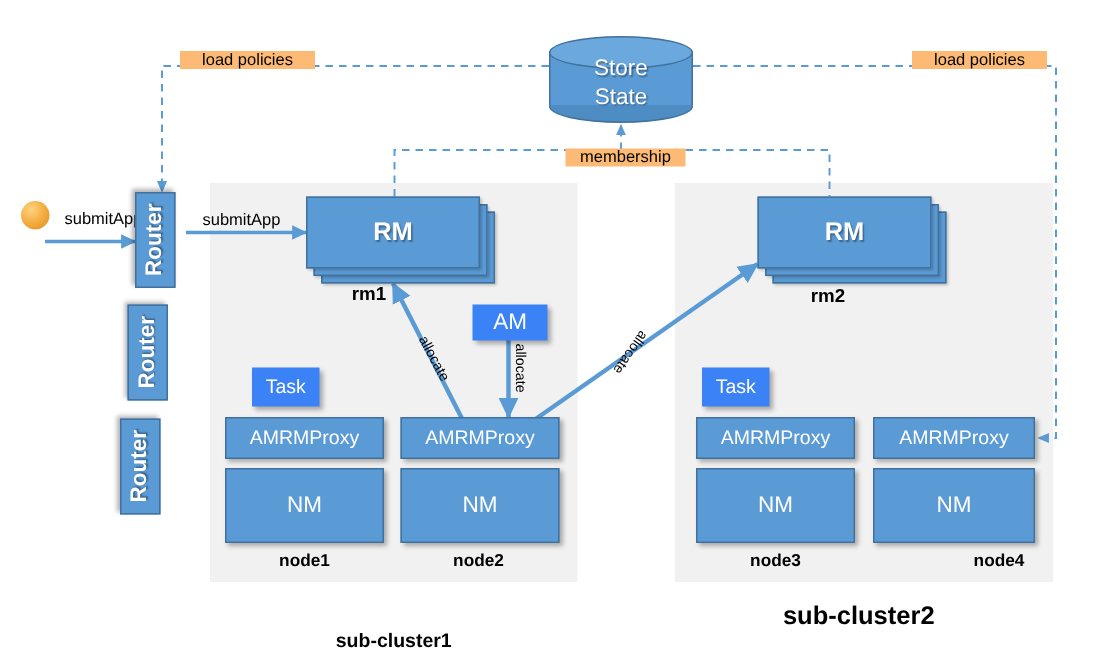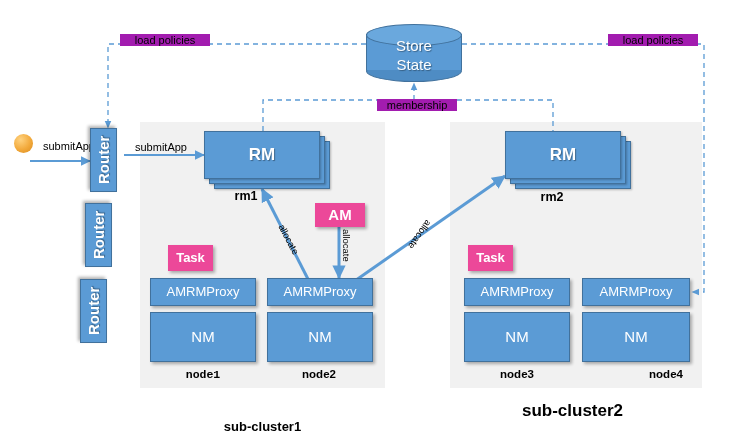--- a/index.html
+++ b/index.html
@@ -8,39 +8,39 @@
   #stage{position:absolute;left:0;top:0;width:731px;height:442px;}
 
   .panel{position:absolute;background:#f1f1f1;}
 
   .box{position:absolute;box-sizing:border-box;display:flex;
        align-items:center;justify-content:center;color:#ffffff;
        text-align:center;line-height:1.05;}
 
   .blue{background:#5b9bd5;border:1px solid #41719c;
         box-shadow:2px 2px 3px rgba(0,0,0,0.30);}
-  .green{background:#ec4899;box-shadow:2px 2px 3px rgba(0,0,0,0.30);font-weight:bold;}
+  .green{background:#3b82f6;box-shadow:2px 2px 3px rgba(0,0,0,0.30);}
 
   .router{writing-mode:vertical-rl;transform:rotate(180deg);
           font-weight:bold;font-size:15px;letter-spacing:0px;
           text-shadow:1px 1px 1px rgba(0,0,0,0.35);}
 
   .rm-stack{position:absolute;border-radius:24px;}
   .rm-stack .layer{position:absolute;background:#5b9bd5;
         border:1px solid #41719c;box-shadow:1px 1px 2px rgba(0,0,0,0.25);}
   .rm-stack .top{display:flex;align-items:center;justify-content:center;
         color:#fff;font-weight:bold;font-size:17px;
         text-shadow:1px 1px 1px rgba(0,0,0,0.35);}
 
   .lbl{position:absolute;color:#000;font-weight:bold;text-align:center;}
   .lbl-sm{font-size:11.5px;}
   .lbl-md{font-size:12.5px;}
 
   .ttl{position:absolute;color:#000;font-size:11px;text-align:center;
-       background:#a21caf;padding:0 2px;}
+       background:#fdba74;padding:0 2px;}
   .ttl.nobg{background:transparent;}
 
   .alloc{position:absolute;color:#000;font-size:9.5px;
          writing-mode:vertical-rl;letter-spacing:0px;}
 
   .cyl{position:absolute;}
   .cyl .body{position:absolute;left:0;right:0;background:#5b9bd5;
         border-left:1px solid #41719c;border-right:1px solid #41719c;}
   .cyl .cap{position:absolute;left:0;right:0;background:#6aa8dd;
         border:1px solid #41719c;border-radius:50%;}
@@ -150,21 +150,21 @@
   <div class="box green" style="left:315px;top:203px;width:50px;height:24px;font-size:15px;">AM</div>
   <div class="alloc" style="left:341px;top:229px;height:48px;">allocate</div>
 
   <div class="alloc" style="left:287px;top:222px;height:48px;transform:rotate(-28deg);">allocate</div>
 
   <div class="alloc" style="left:410px;top:217px;height:48px;transform:rotate(35deg);">allocate</div>
 
   <div class="box green" style="left:168px;top:245px;width:45px;height:26px;font-size:13px;">Task</div>
   <div class="box blue" style="left:150px;top:278px;width:106px;height:28px;font-size:13px;">AMRMProxy</div>
   <div class="box blue" style="left:150px;top:312px;width:106px;height:50px;font-size:15px;">NM</div>
-  <div class="lbl lbl-sm" style="left:152px;top:368px;width:102px;font-family:Liberation Mono, monospace;">node1</div>
+  <div class="lbl lbl-sm" style="left:152px;top:368px;width:102px;">node1</div>
 
   <div class="box blue" style="left:267px;top:278px;width:106px;height:28px;font-size:13px;">AMRMProxy</div>
   <div class="box blue" style="left:267px;top:312px;width:106px;height:50px;font-size:15px;">NM</div>
   <div class="lbl lbl-sm" style="left:268px;top:368px;width:102px;">node2</div>
 
   <div class="lbl lbl-md" style="left:200px;top:401px;width:125px;font-size:13px;margin-top:18px;">sub-cluster1</div>
 
   <div class="rm-stack" style="left:505px;top:131px;width:124px;height:56px;">
     <div class="layer" style="left:10px;top:10px;width:114px;height:46px;"></div>
     <div class="layer" style="left:5px;top:5px;width:114px;height:46px;"></div>

